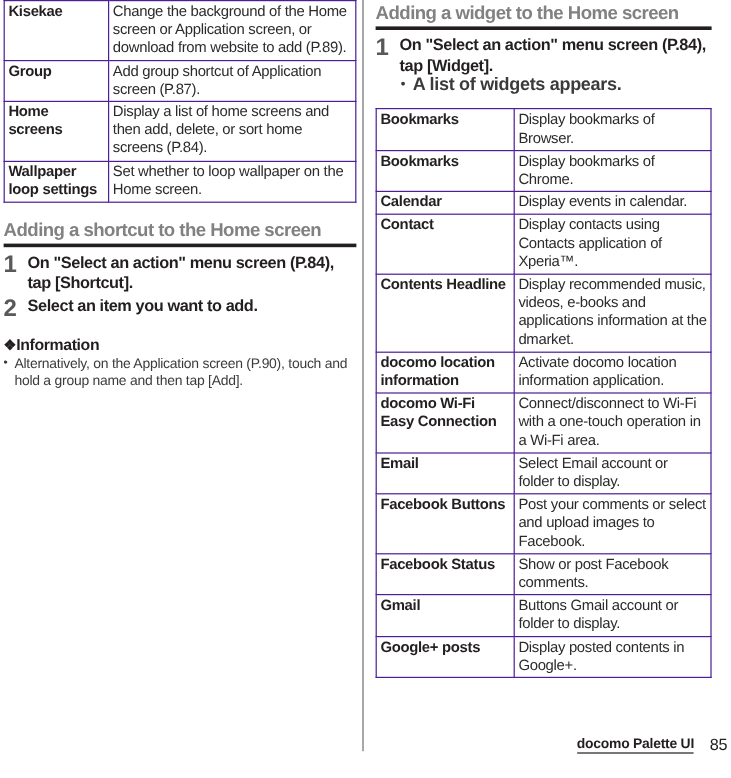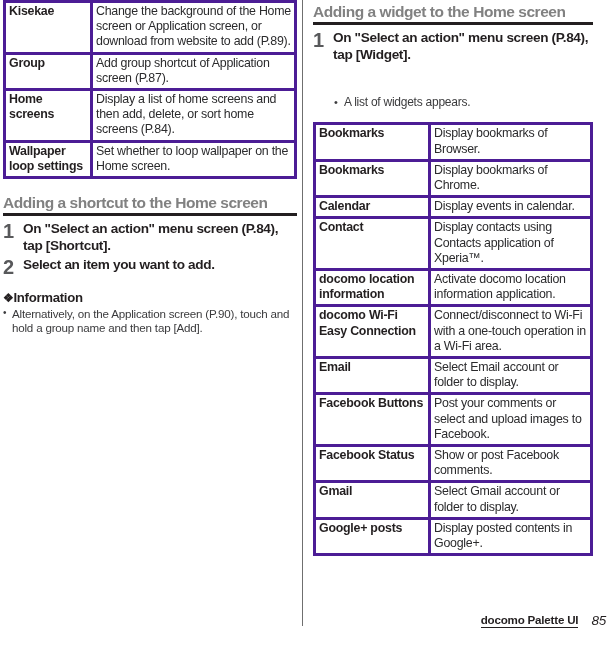--- a/index.html
+++ b/index.html
@@ -86,26 +86,25 @@
     color: #231f20;
   }
   .sub-bullets {
     margin: 0;
     padding: 0;
     list-style: none;
   }
   .sub-bullets li {
     position: relative;
     padding-left: 11px;
-    font-size: 12px;
+    font-size: 15px;
     line-height: 15.4px;
     letter-spacing: -0.25px;
     color: #3b3b3d;
-    font-weight: normal;
-    margin-top: 32px;
+    font-weight: bold;
   }
   .sub-bullets li::before {
     content: "\2022";
     position: absolute;
     left: 1px;
     top: -0.5px;
     font-size: 11px;
     color: #3b3b3d;
   }
 
@@ -148,21 +147,21 @@
   }
 
   
   table.spec {
     border-collapse: collapse;
     width: 100%;
     table-layout: fixed;
     margin: 0;
   }
   table.spec td {
-    border: 3px solid #4c1d95;
+    border: 1px solid #4c1d95;
     vertical-align: top;
     padding: 1px 3px 2px 3px;
     font-size: 12.4px;
     line-height: 15.2px;
     letter-spacing: -0.25px;
     color: #231f20;
   }
   table.spec td.k {
     font-weight: bold;
   }
@@ -194,21 +193,20 @@
     border-bottom: 1.4px solid #231f20;
     padding-bottom: 1.5px;
     line-height: 13px;
   }
   .footer-page {
     font-size: 13.5px;
     color: #231f20;
     margin-left: 13px;
     line-height: 14px;
     letter-spacing: -0.2px;
-    font-style: italic;
   }
 </style>
 </head>
 <body>
 
 <div class="page">
 
   <div class="col-divider"></div>
 
   <div class="col col-left">
@@ -304,20 +302,24 @@
         </tr>
         <tr>
           <td class="k">Calendar</td>
           <td class="v">Display events in calendar.</td>
         </tr>
         <tr>
           <td class="k">Contact</td>
           <td class="v">Display contacts using Contacts application of Xperia™.</td>
         </tr>
         <tr>
+          <td class="k">Contents Headline</td>
+          <td class="v">Display recommended music, videos, e-books and applications information at the dmarket.</td>
+        </tr>
+        <tr>
           <td class="k">docomo location information</td>
           <td class="v">Activate docomo location information application.</td>
         </tr>
         <tr>
           <td class="k">docomo Wi-Fi Easy Connection</td>
           <td class="v">Connect/disconnect to Wi-Fi with a one-touch operation in a Wi-Fi area.</td>
         </tr>
         <tr>
           <td class="k">Email</td>
           <td class="v">Select Email account or folder to display.</td>
@@ -325,21 +327,21 @@
         <tr>
           <td class="k">Facebook Buttons</td>
           <td class="v">Post your comments or select and upload images to Facebook.</td>
         </tr>
         <tr>
           <td class="k">Facebook Status</td>
           <td class="v">Show or post Facebook comments.</td>
         </tr>
         <tr>
           <td class="k">Gmail</td>
-          <td class="v">Select Gmail account or folder to display.</td>
+          <td class="v">Buttons Gmail account or folder to display.</td>
         </tr>
         <tr>
           <td class="k">Google+ posts</td>
           <td class="v">Display posted contents in Google+.</td>
         </tr>
       </tbody>
     </table>
 
   </div>
 

